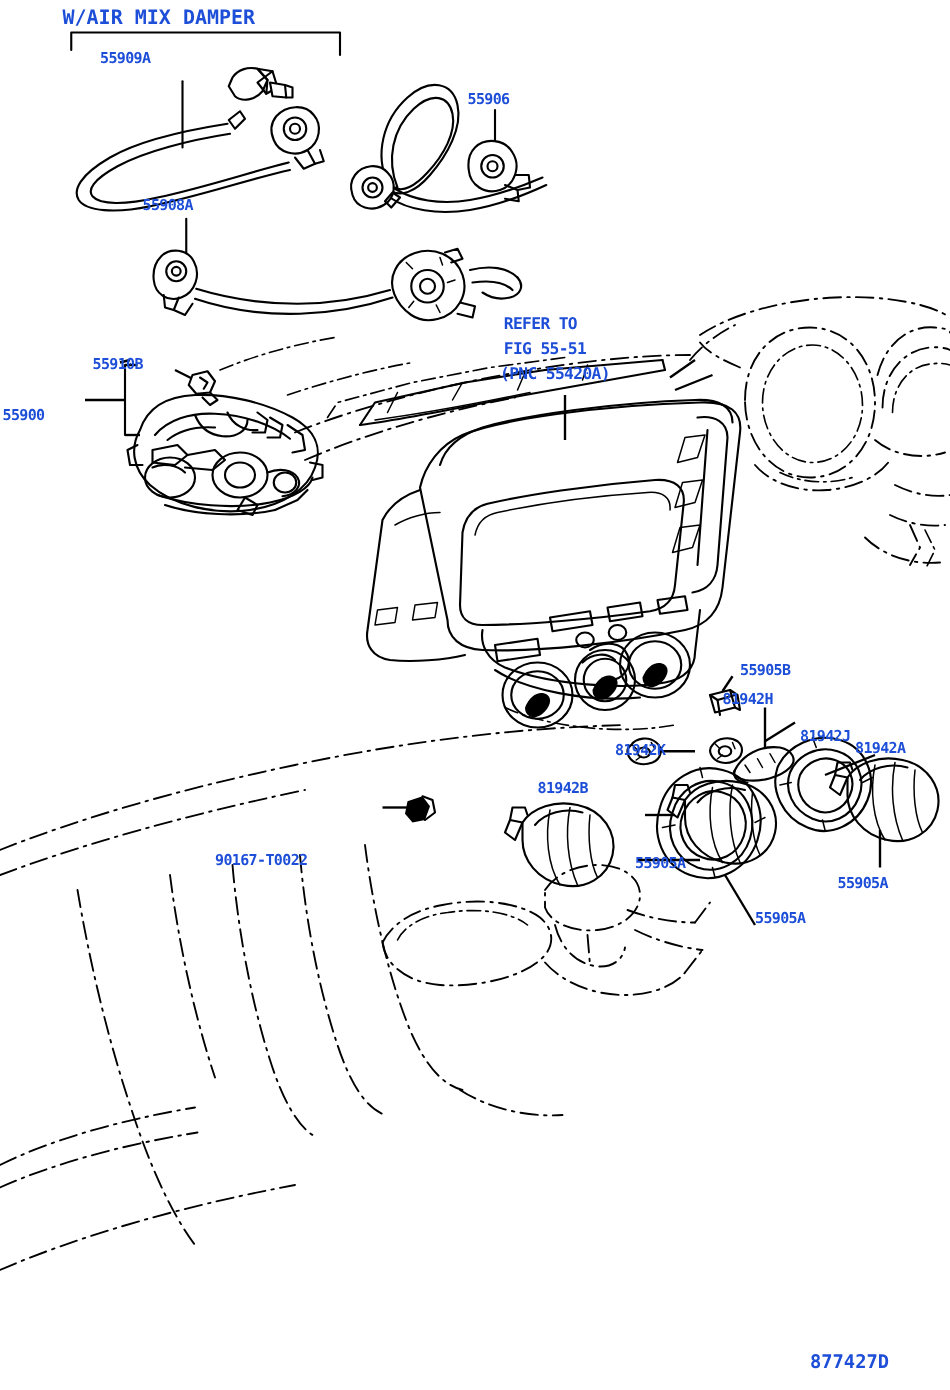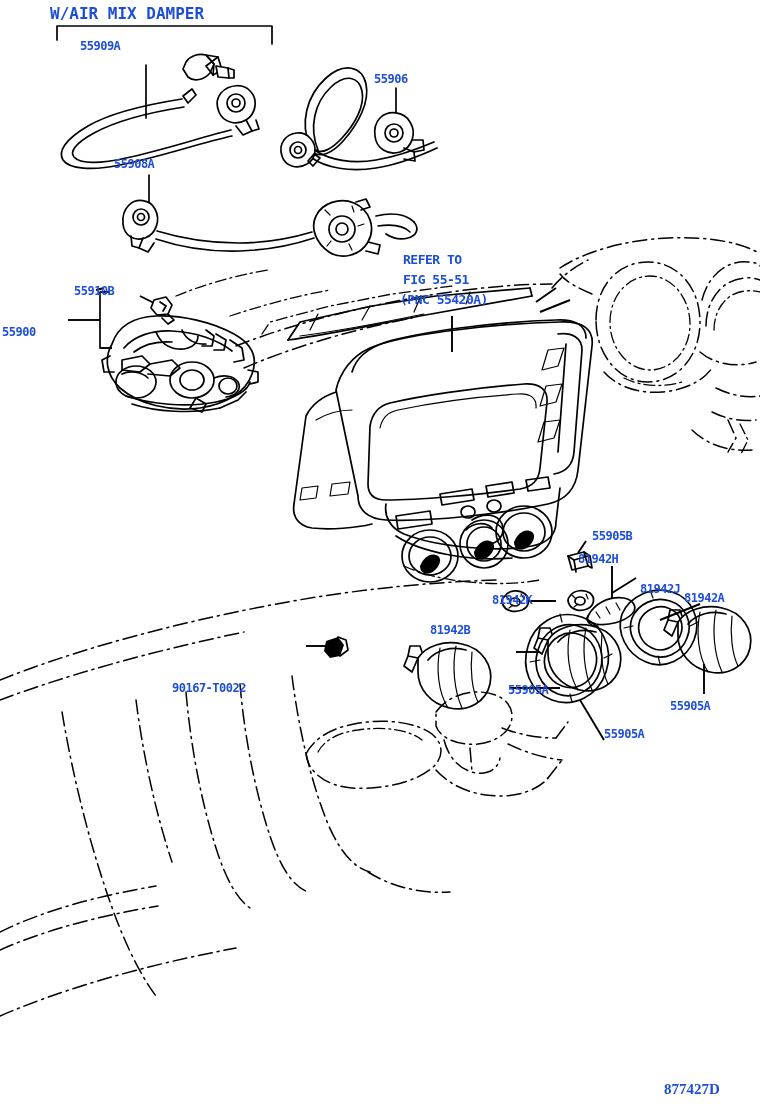--- a/index.html
+++ b/index.html
@@ -437,15 +437,15 @@
   <div class="lbl lbl-pn" style="left:578px; top:553px;">81942H</div>
   <div class="lbl lbl-pn" style="left:640px; top:583px;">81942J</div>
   <div class="lbl lbl-pn" style="left:684px; top:592px;">81942A</div>
   <div class="lbl lbl-pn" style="left:470px; top:594px;margin-left:22px;">81942K</div>
   <div class="lbl lbl-pn" style="left:430px; top:624px;">81942B</div>
   <div class="lbl lbl-pn" style="left:172px; top:638px;margin-top:44px;">90167-T0022</div>
   <div class="lbl lbl-pn" style="left:508px; top:684px;">55905A</div>
   <div class="lbl lbl-pn" style="left:670px; top:700px;">55905A</div>
   <div class="lbl lbl-pn" style="left:604px; top:728px;">55905A</div>
 
-  <div class="lbl lbl-code" style="left:664px; top:1082px;font-family:Liberation Serif, serif;">877427D</div>
+  <div class="lbl lbl-code" style="left:648px; top:1082px;">877427D</div>
 
 </div>
 
 </body></html>

